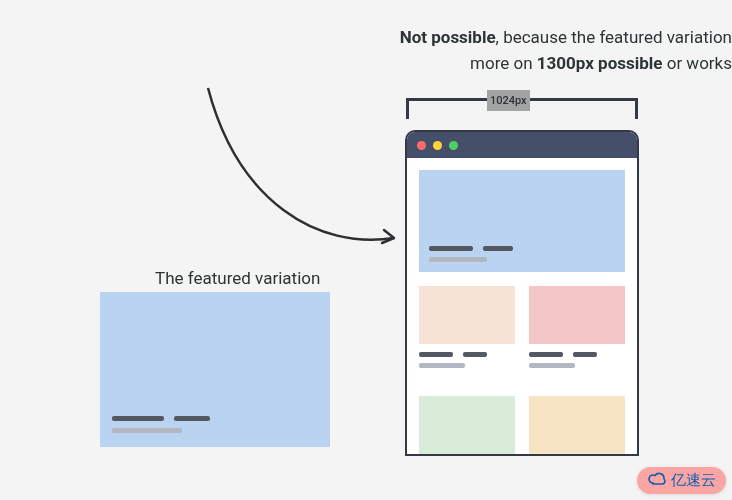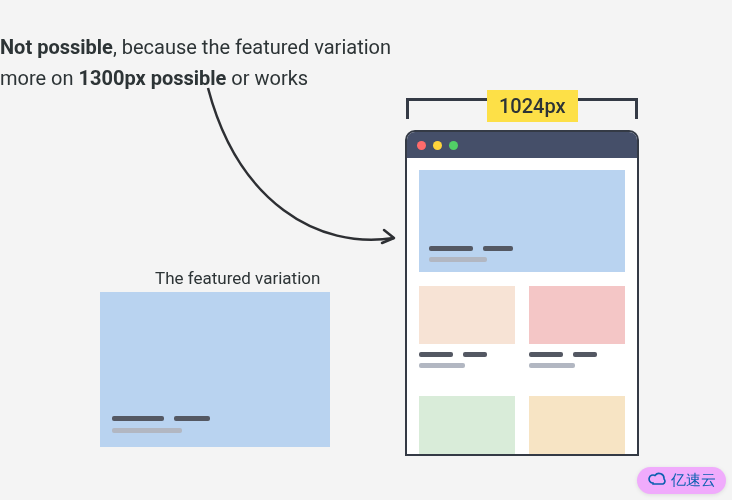--- a/index.html
+++ b/index.html
@@ -1,46 +1,46 @@
 <!DOCTYPE html>
 <html><head>
 <meta charset="utf-8">
 <style>
 *{box-sizing:border-box;margin:0;padding:0}
 body{width:732px;height:500px;background:#f4f4f4;font-family:-apple-system,BlinkMacSystemFont,"Segoe UI",Roboto,Helvetica,Arial,sans-serif;color:#2d3436;position:relative;overflow:hidden}
-.caption{text-align:left;padding-top:32px;font-size:20px;line-height:1.55}
+.caption{text-align:right;padding-top:24px;font-size:17px;line-height:1.55}
 .caption strong{font-weight:700}
 .left-label{position:absolute;left:155px;top:268px;font-size:17px}
 .featured-card{position:absolute;left:100px;top:292px;width:230px;height:155px;background:#b9d3f0;padding:12px}
 .featured-card .bars{position:absolute;left:12px;bottom:14px;display:flex;flex-direction:column;gap:7px}
 .barrow{display:flex;gap:10px}
 .bar{height:5px;background:#545863;border-radius:2px}
 .bar.g{background:#b2b7c2}
 .dim-bracket{position:absolute;left:406px;top:98px;width:232px;border-top:3px solid #343a45}
 .dim-bracket::before,.dim-bracket::after{content:"";position:absolute;top:0;width:3px;height:18px;background:#343a45}
 .dim-bracket::before{left:0}
 .dim-bracket::after{right:0}
-.dim-label{position:absolute;left:487px;top:90px;background:#fde047;padding:4px 12px;font-size:20px;font-weight:500;z-index:2}
+.dim-label{position:absolute;left:487px;top:90px;background:#a3a3a3;padding:4px 3px;font-size:11px;font-weight:500;z-index:2}
 .browser{position:absolute;left:405px;top:130px;width:234px;background:#fff;border:2px solid #343a45;border-radius:10px 10px 0 0;overflow:hidden}
 .titlebar{background:#454f69;height:26px;display:flex;align-items:center;padding-left:10px;gap:7px}
 .dot{width:9px;height:9px;border-radius:50%}
 .dot.r{background:#ff6b6b}
 .dot.y{background:#ffd43b}
 .dot.g{background:#51cf66}
 .browser-body{padding:12px 12px 0 12px}
 .hero{background:#b9d3f0;height:102px;position:relative;margin-bottom:14px}
 .hero .bars{position:absolute;left:10px;bottom:10px;display:flex;flex-direction:column;gap:6px}
 .grid2{display:grid;grid-template-columns:1fr 1fr;gap:14px}
 .tile{height:58px}
 .tile.peach{background:#f7e3d5}
 .tile.rose{background:#f4c6c6}
 .tile.mint{background:#d9ecd9}
 .tile.sand{background:#f7e4c4}
 .tilebars{display:flex;flex-direction:column;gap:6px;margin-top:8px;margin-bottom:14px}
-.watermark{position:absolute;right:6px;bottom:6px;background:#f0abfc;border-radius:999px;padding:4px 10px;display:flex;align-items:center;gap:4px;font-size:15px;color:#0b5fb0;box-shadow:0 1px 4px rgba(0,0,0,.1)}
+.watermark{position:absolute;right:6px;bottom:6px;background:#fca5a5;border-radius:999px;padding:4px 10px;display:flex;align-items:center;gap:4px;font-size:15px;color:#0b5fb0;box-shadow:0 1px 4px rgba(0,0,0,.1)}
 .watermark .wlogo{color:#0b5fb0;font-weight:700}
 .arrow{position:absolute;left:198px;top:82px;pointer-events:none}
 </style>
 </head>
 <body>
 
 <div class="caption">
   <strong>Not possible</strong><span>, because the featured variation</span><br>
   <span>more on </span><strong>1300px possible</strong><span> or works</span>
 </div>

